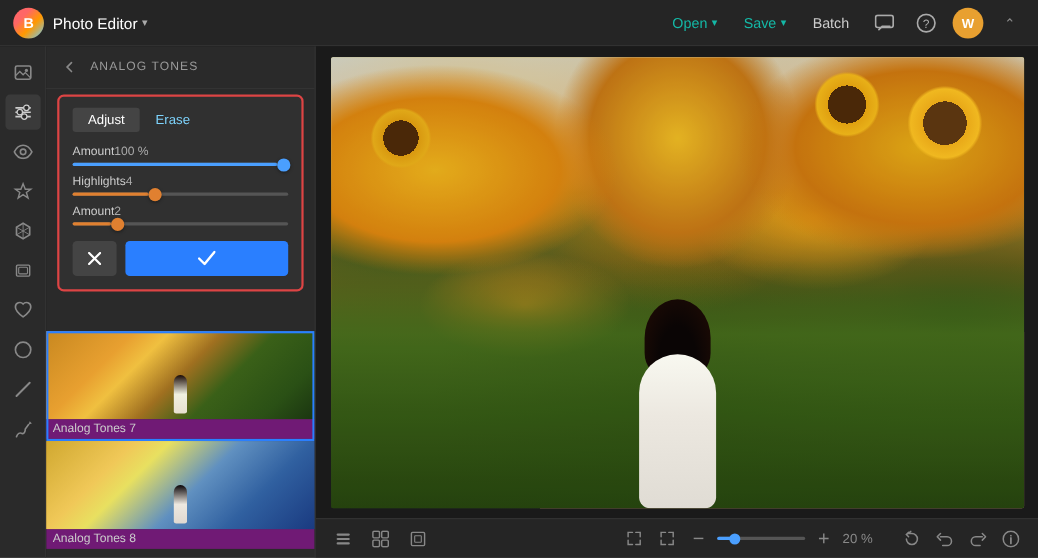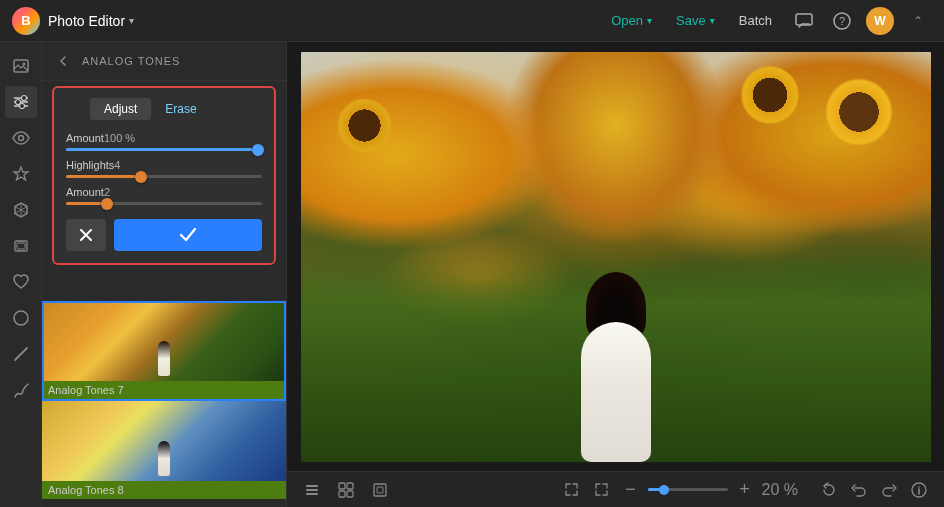--- a/index.html
+++ b/index.html
@@ -209,21 +209,20 @@
       cursor: pointer;
       font-size: 13px;
       display: flex;
       align-items: center;
     }
 
     .popup-tabs {
       display: flex;
       gap: 0;
       margin-bottom: 12px;
-      margin-left: 24px;
     }
     .popup-tab {
       padding: 4px 14px;
       font-size: 12px;
       cursor: pointer;
       border-radius: 3px;
       border: none;
       background: none;
     }
     .popup-tab.active {
@@ -347,21 +346,21 @@
       width: 100%;
       height: 80px;
       background: linear-gradient(135deg, #d4a030 0%, #f0c050 30%, #3060a0 50%, #2050a0 100%);
       position: relative;
       overflow: hidden;
     }
     .filter-thumb-label {
       color: #ccc;
       font-size: 11px;
       padding: 3px 6px;
-      background: #4d7c0f;
+      background: #701a75;
     }
 
     
     .canvas-area {
       flex: 1;
       background: #1a1a1a;
       display: flex;
       flex-direction: column;
       overflow: hidden;
     }
@@ -469,21 +468,21 @@
       height: 10px;
       background: #4a9fff;
       border-radius: 50%;
       position: absolute;
       top: 50%;
       left: 20%;
       transform: translateY(-50%) translateX(-50%);
     }
     .zoom-label {
       color: #888;
-      font-size: 16px;
+      font-size: 12px;
       min-width: 32px;
     }
     .bottom-nav-icons {
       display: flex;
       gap: 4px;
       margin-left: 10px;
     }
   </style>
 </head>
 <body>

